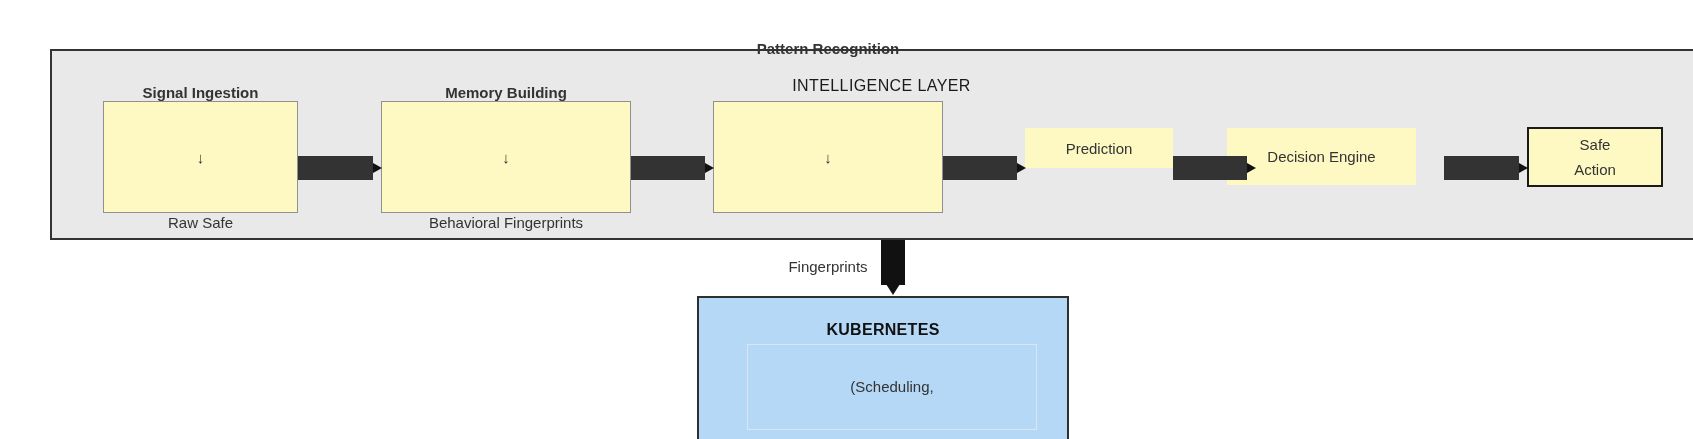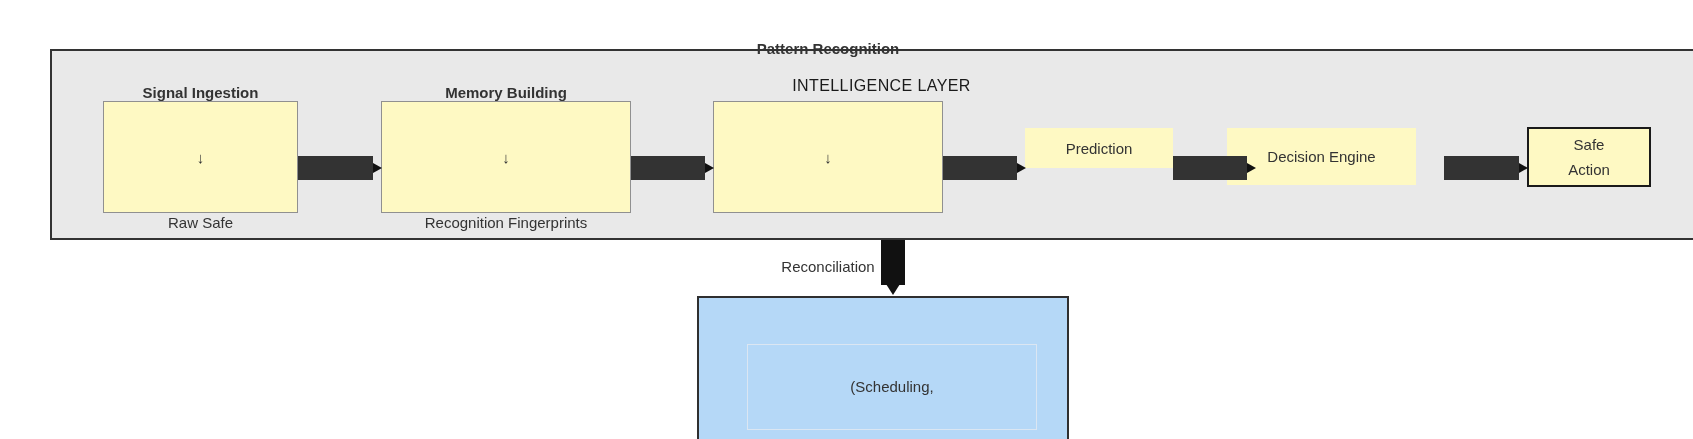--- a/index.html
+++ b/index.html
@@ -46,21 +46,21 @@
   .node--bordered { border: 1px solid #909090; }
   .node--plain    { border: none; }
   .node--emphasis { border: 2px solid #1a1a1a; }
   .node .line-title { font-weight: bold; }
 
   #node-signal-ingestion    { left: 57px;   top: 55px; width: 195px; height: 112px; }
   #node-memory-building     { left: 335px;  top: 55px; width: 250px; height: 112px; }
   #node-pattern-recognition { left: 667px;  top: 55px; width: 230px; height: 112px; gap: 44px; }
   #node-prediction          { left: 979px;  top: 82px; width: 148px; height: 40px; }
   #node-decision-engine     { left: 1209px; top: 82px; width: 189px; height: 57px; }
-  #node-safe-action         { left: 1481px; top: 81px; width: 124px; height: 60px; }
+  #node-safe-action         { left: 1481px; top: 81px; width: 136px; height: 60px; }
 
   
   .arrow-h {
     position: absolute;
     top: 110px;
     height: 2px;
     background: #333333;
   }
   .arrow-h::after {
     content: "";
@@ -136,27 +136,27 @@
 
   <div class="node node--bordered" id="node-signal-ingestion" style="left:43px; top:42px;">
     <div class="line-title">Signal Ingestion</div>
     <div>↓</div>
     <div>Raw Safe</div>
   </div>
 
   <div class="node node--bordered" id="node-memory-building" style="left:321px; top:42px;align-items:center;">
     <div class="line-title">Memory Building</div>
     <div>↓</div>
-    <div>Recognition Fingerprints</div>
+    <div>Behavioral Fingerprints</div>
   </div>
 
   <div class="node node--bordered" id="node-pattern-recognition" style="left:653px; top:42px;">
     <div class="line-title">Pattern Recognition</div>
     <div>↓</div>
-    <div>Reconciliation</div>
+    <div>Fingerprints</div>
   </div>
 
   <div class="node node--plain" id="node-prediction" style="left:965px; top:69px;">
     <div>Prediction</div>
   </div>
 
   <div class="node node--plain" id="node-decision-engine" style="left:1167px; top:69px;">
     <div>Decision Engine</div>
   </div>
 
@@ -167,16 +167,17 @@
   <div class="arrow-h" id="arrow-1" style="left:238px; top:97px;"></div>
   <div class="arrow-h" id="arrow-2" style="left:571px; top:97px;"></div>
   <div class="arrow-h" id="arrow-3" style="left:883px; top:97px;"></div>
   <div class="arrow-h" id="arrow-4" style="left:1113px; top:97px;"></div>
   <div class="arrow-h" id="arrow-5" style="left:1384px; top:97px;"></div>
 </div>
 
 <div class="arrow-v"></div>
 
 <div class="k8s">
+  <div class="k8s-title">KUBERNETES</div>
   <div class="k8s-inner">
     <div>(Scheduling,</div>
   </div>
 </div>
 
 </body></html>

